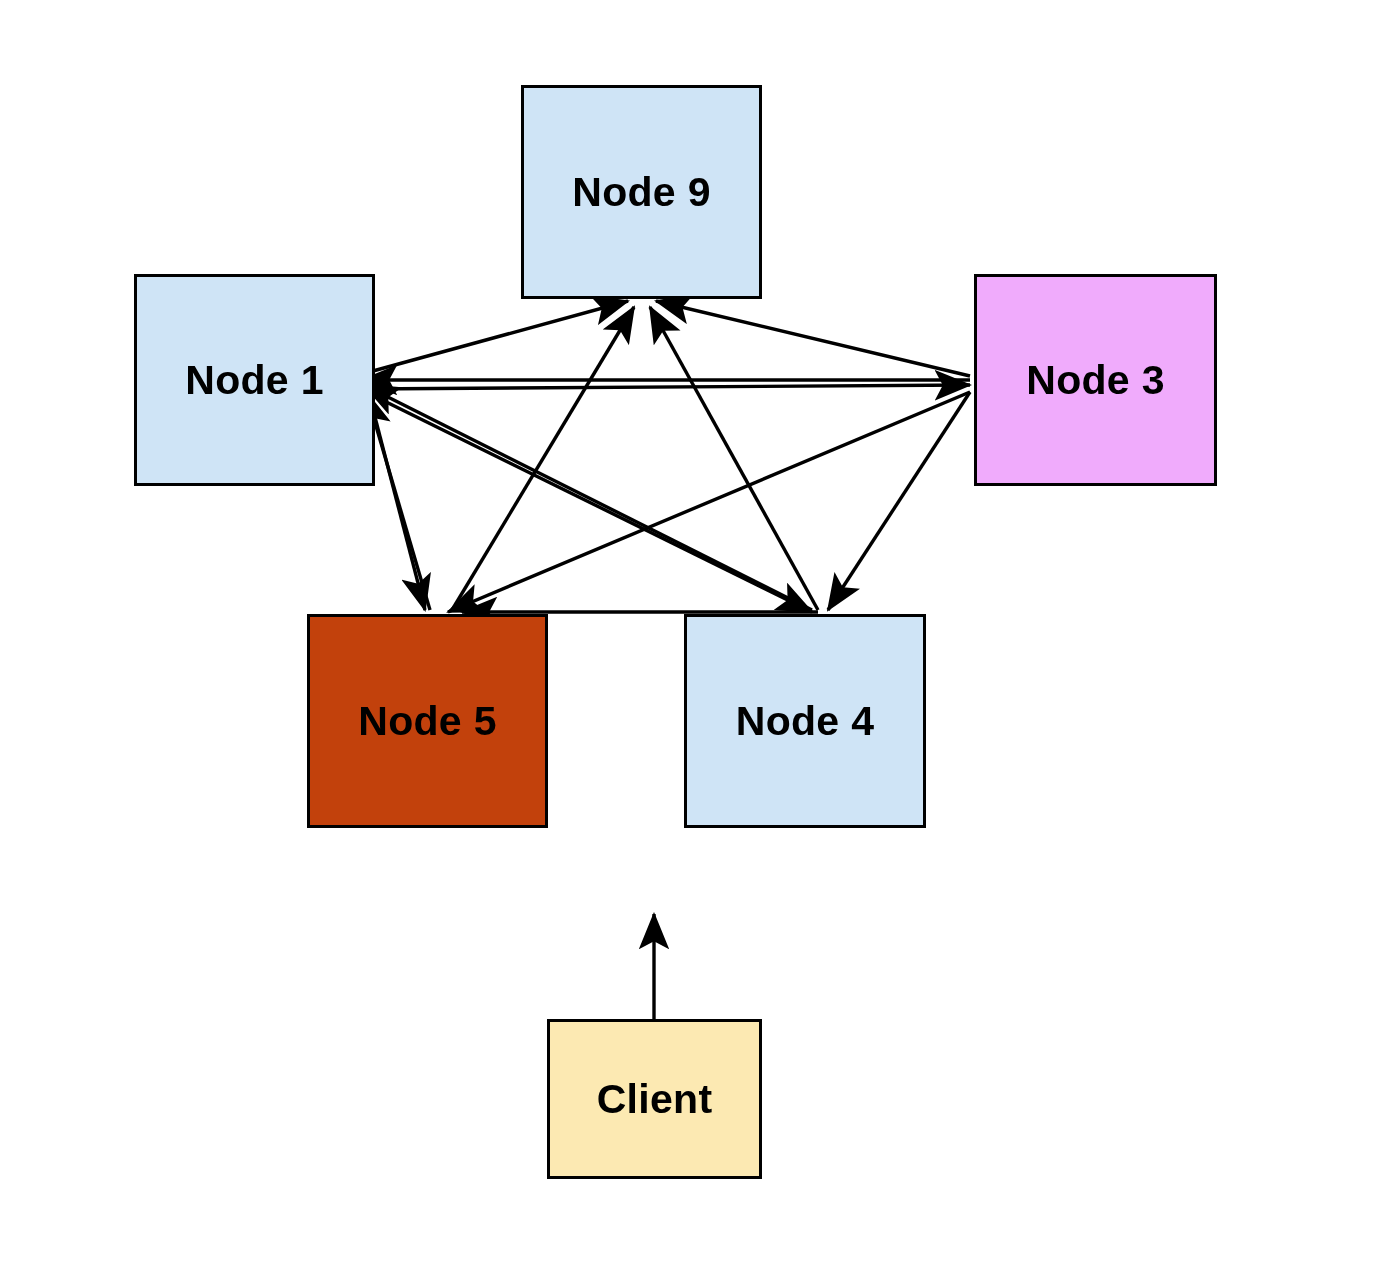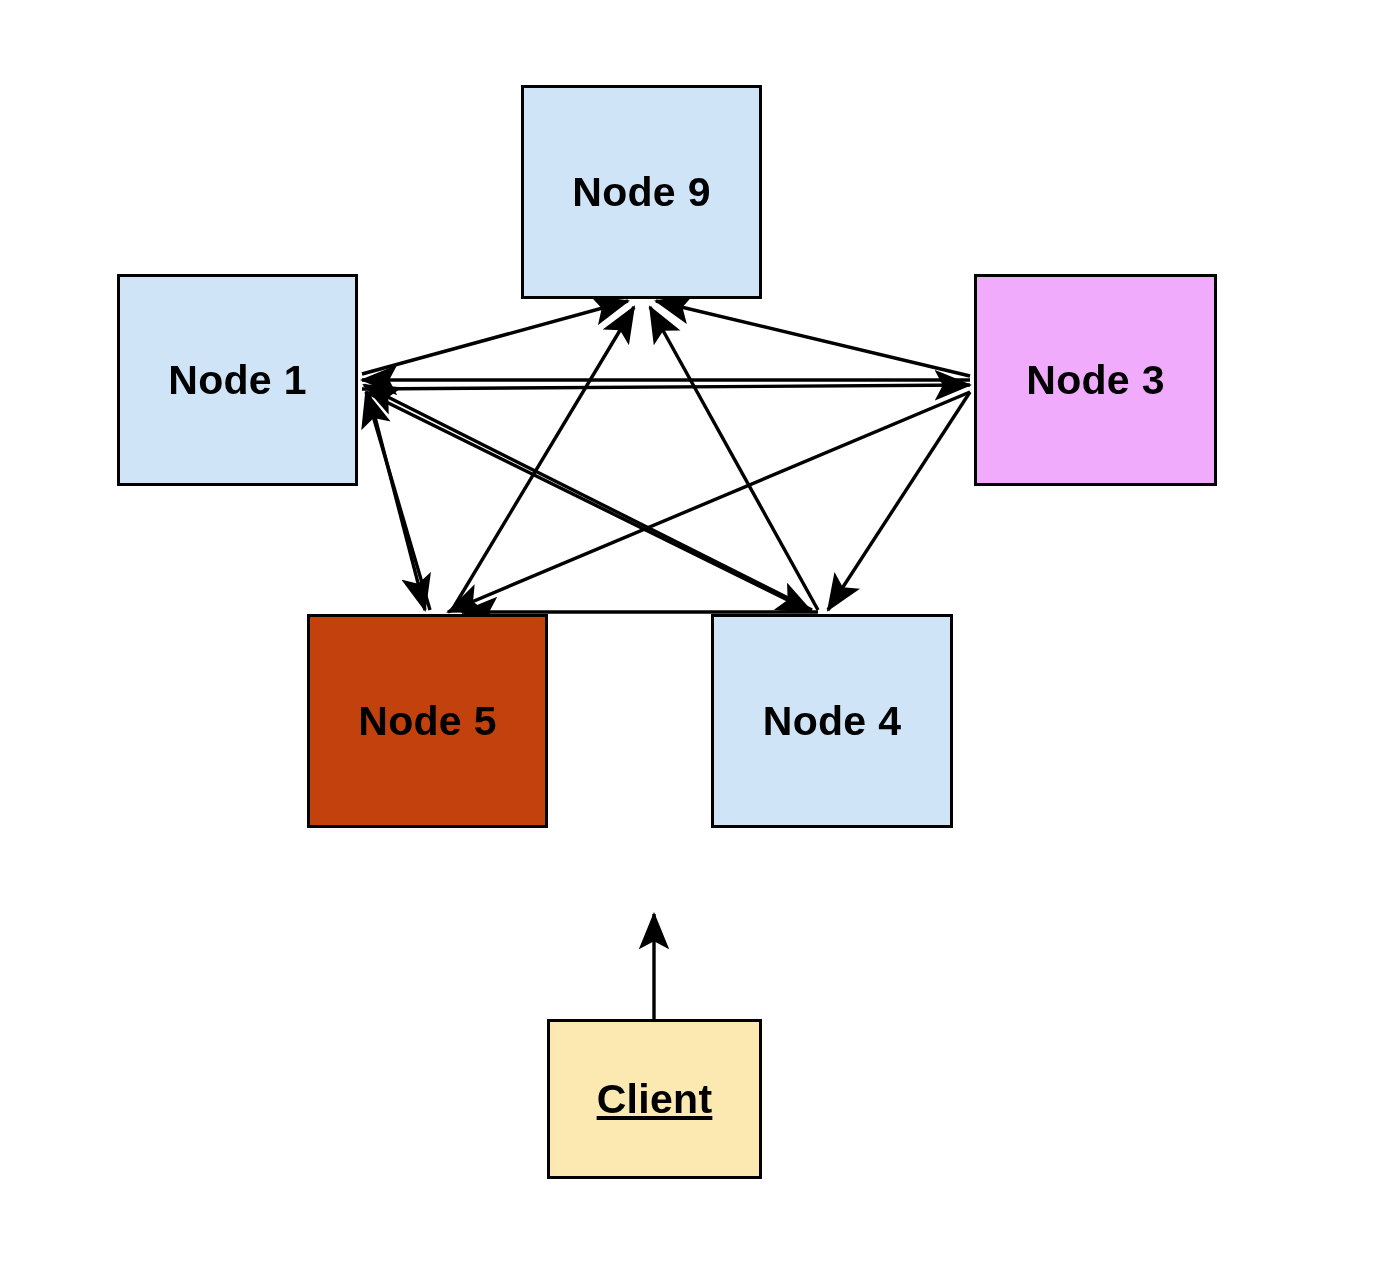--- a/index.html
+++ b/index.html
@@ -66,37 +66,37 @@
         <line x1="430" y1="610" x2="366" y2="392"></line>
         <line x1="369" y1="394" x2="425" y2="610"></line>
         <line x1="970" y1="392" x2="448" y2="612"></line>
         <line x1="818" y1="612" x2="462" y2="612"></line>
         <line x1="366" y1="392" x2="812" y2="612"></line>
         <line x1="970" y1="392" x2="828" y2="610"></line>
         <line x1="654" y1="1019" x2="654" y2="914"></line>
       </g>
   </svg>
 
-  <div class="node-box" style="left: 117px; top: 274px; width: 241px; height: 212px; background: rgb(207, 228, 246); border-color: rgb(0, 0, 0);">
+  <div class="node-box" style="left: 134px; top: 274px; width: 241px; height: 212px; background: rgb(207, 228, 246); border-color: rgb(0, 0, 0);">
     <span class="node-label">Node 1</span>
   </div>
 
   <div class="node-box" style="left: 521px; top: 85px; width: 241px; height: 214px; background: rgb(207, 228, 246); border-color: rgb(0, 0, 0);">
     <span class="node-label">Node 9</span>
   </div>
 
   <div class="node-box" style="left: 974px; top: 274px; width: 243px; height: 212px; background: #f0abfc; border-color: rgb(0, 0, 0);">
     <span class="node-label">Node 3</span>
   </div>
 
   <div class="node-box" style="left: 307px; top: 614px; width: 241px; height: 214px; background: #c2410c; border-color: rgb(0, 0, 0);">
     <span class="node-label">Node 5</span>
   </div>
 
-  <div class="node-box" style="left: 711px; top: 614px; width: 242px; height: 214px; background: rgb(207, 228, 246); border-color: rgb(0, 0, 0);">
+  <div class="node-box" style="left: 684px; top: 614px; width: 242px; height: 214px; background: rgb(207, 228, 246); border-color: rgb(0, 0, 0);">
     <span class="node-label">Node 4</span>
   </div>
 
-  <div class="node-box" style="left: 547px; top: 1019px; width: 215px; height: 160px; background: rgb(252, 233, 178); border-color: rgb(0, 0, 0); text-decoration: underline;">
+  <div class="node-box" style="left: 547px; top: 1019px; width: 215px; height: 160px; background: rgb(252, 233, 178); border-color: rgb(0, 0, 0);">
     <span class="node-label">Client</span>
   </div>
 
 </div>
 
 </body></html>

